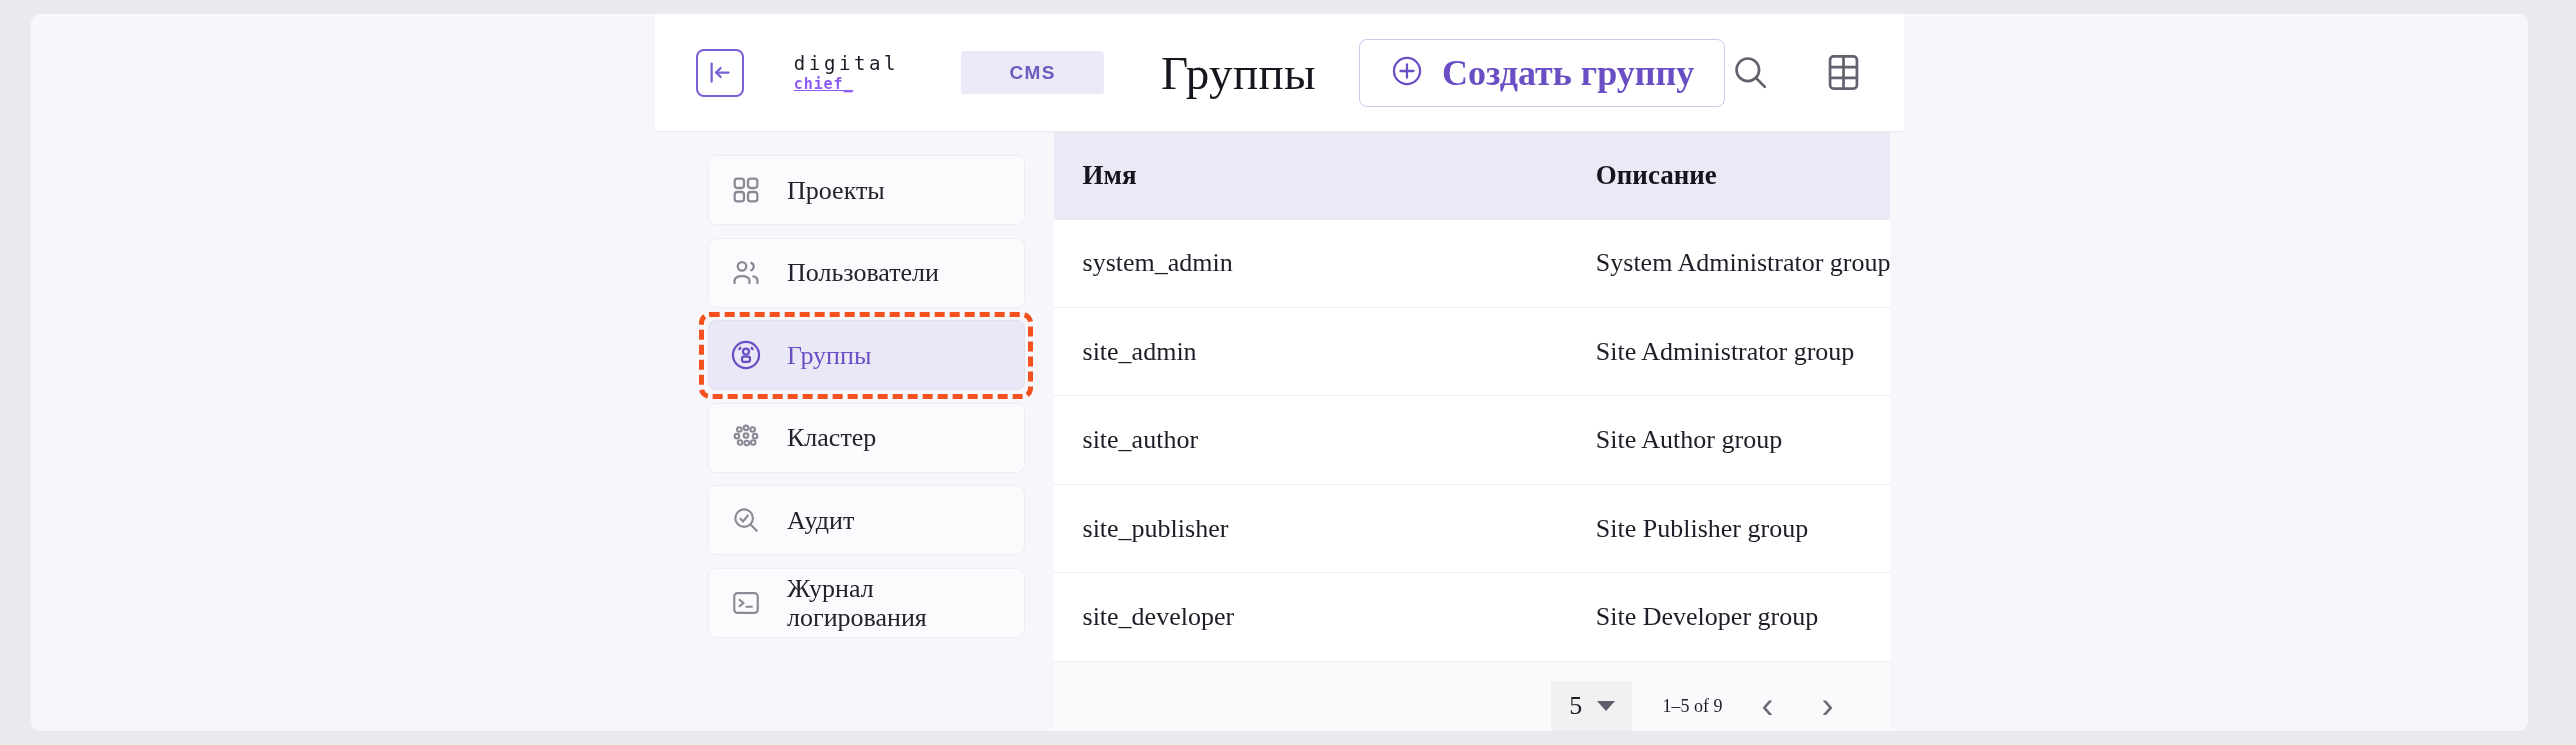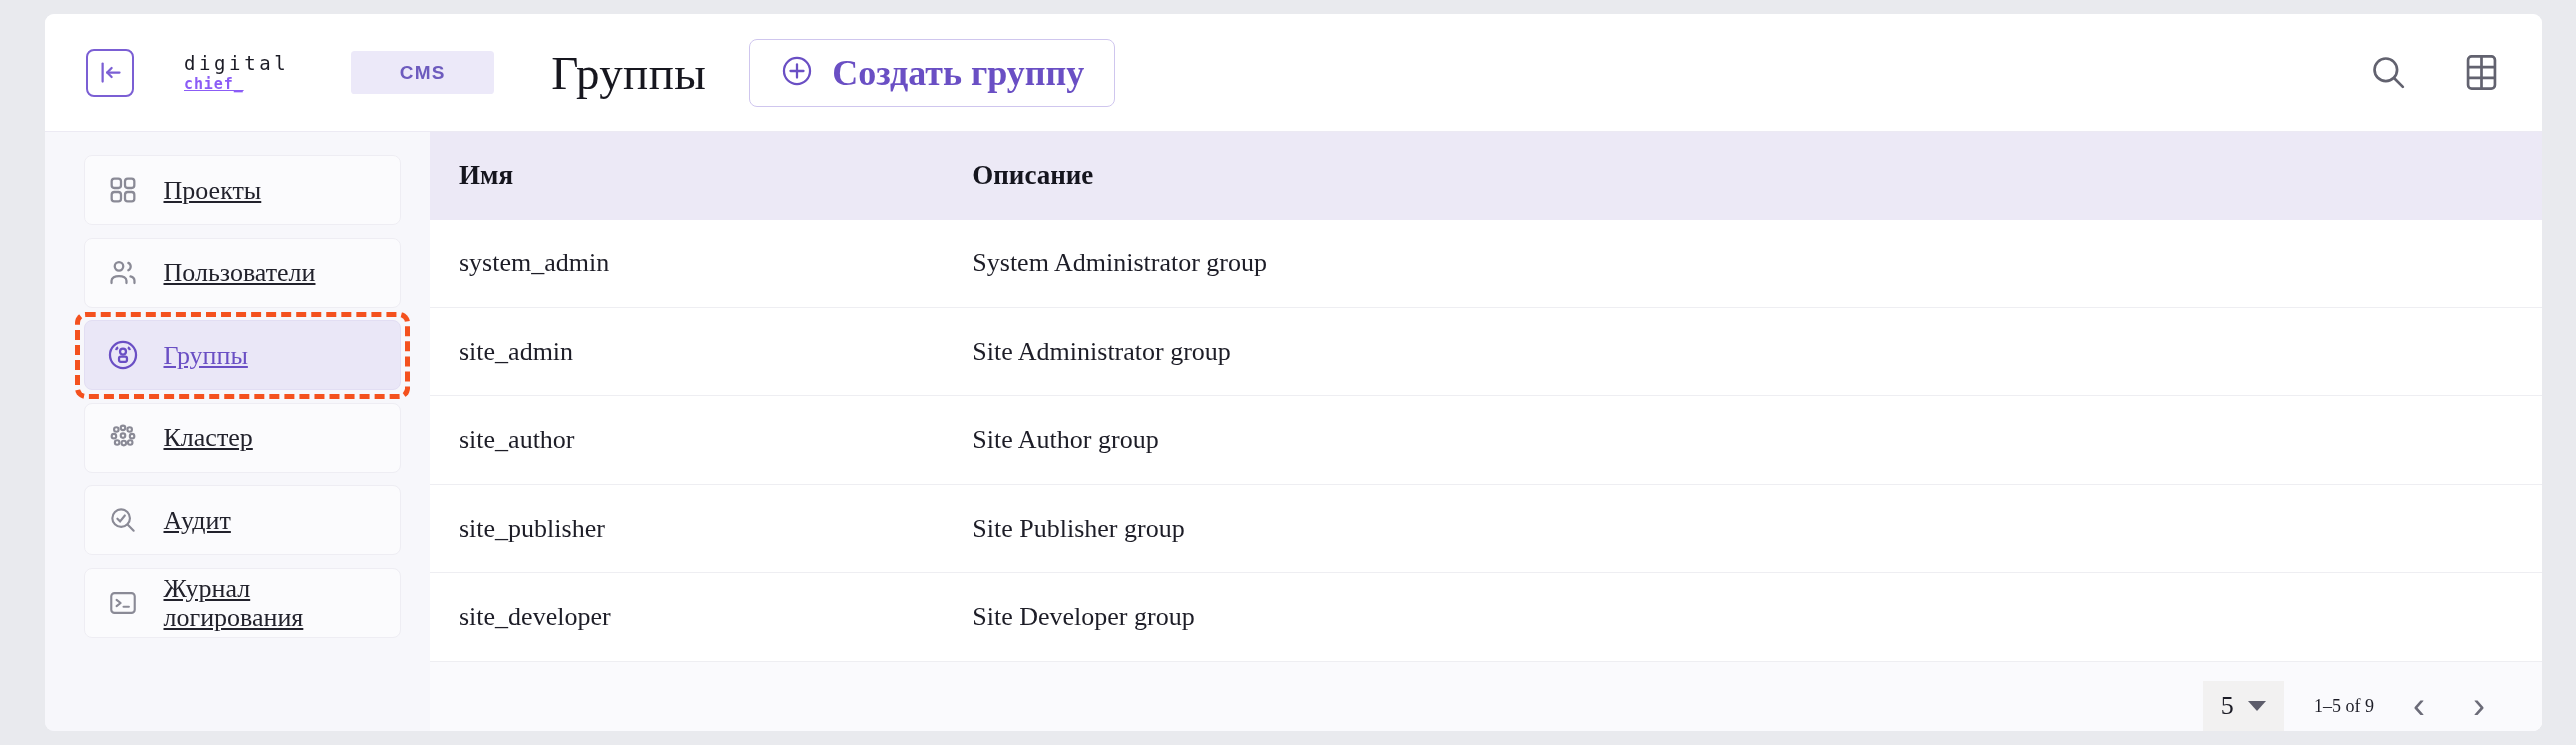--- a/index.html
+++ b/index.html
@@ -4,27 +4,28 @@
 <style>
   * { box-sizing: border-box; margin: 0; padding: 0; }
   html, body {
     width: 2576px; height: 746px;
     background: #e9eaee;
     font-family: "Liberation Serif", "DejaVu Serif", serif;
     overflow: hidden;
   }
   .app {
     position: absolute;
-    left: 45px; top: 14.3px;
+    left: 31px; top: 14.3px;
     width: 2497px; height: 717px;
     background: #f7f7fb;
     border-radius: 9px;
     overflow: hidden;
     display: flex;
     flex-direction: column;
+    align-items: center;
   }
   
   .topbar {
     height: 118px;
     flex: 0 0 118px;
     background: #ffffff;
     display: flex;
     align-items: center;
     padding: 0 36px 0 41px;
     border-bottom: 0.9px solid #eceaf3;
@@ -110,21 +111,20 @@
     padding: 0 18px;
     gap: 21.5px;
     cursor: pointer;
   }
   .nav-item .ico { width: 39px; height: 39px; flex: 0 0 39px; display: flex; align-items: center; justify-content: center; }
   .nav-item .txt {
     font-size: 26px;
     color: #22222c;
     line-height: 1.12;
     white-space: pre-line;
-    text-decoration: underline;
   }
   .nav-item.active {
     background: #eae7f7;
     border-color: #e2def3;
   }
   .nav-item.active .txt { color: #6a4fc4; }
   .nav-item.highlight::after {
     content: "";
     position: absolute;
     left: -9.8px; top: -9.8px; right: -9.8px; bottom: -9.8px;

